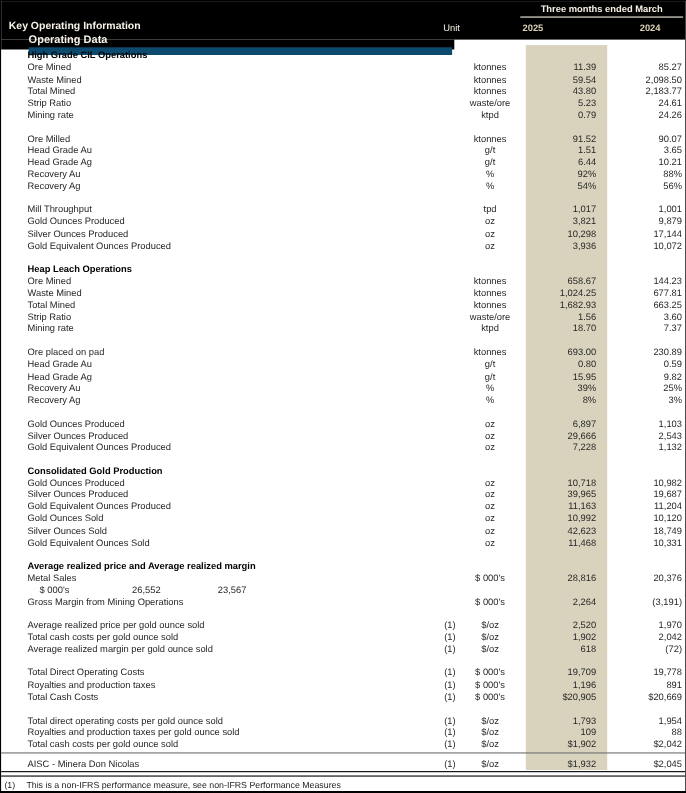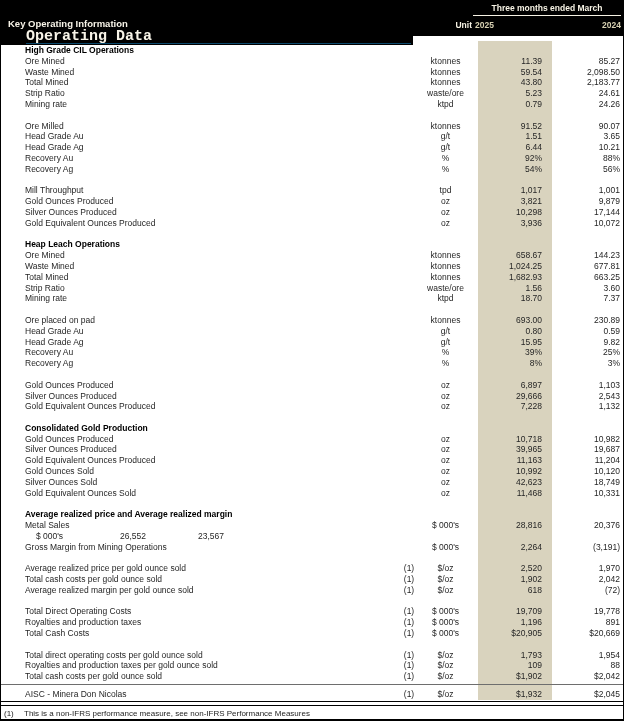--- a/index.html
+++ b/index.html
@@ -14,27 +14,27 @@
   
   .hdr { position:relative; height:44px; }
   .hdr-black-top  { position:absolute; left:0; top:0; right:0; height:35px; background:#000; }
   .hdr-black-left { position:absolute; left:0; top:35px; width:412px; height:9px; background:#000; }
   .period {
     position:absolute; top:2px; left:472px; width:148px; text-align:center;
     font-size:8.5px; font-weight:bold; color:#f6f2e4;
     border-bottom:1px solid #f6f2e4; padding-bottom:2px;
   }
   .title  { position:absolute; left:7px;  top:17px; font-size:9.5px; font-weight:bold; color:#f8f4e8;text-align:right; }
-  .unit-h { position:absolute; left:422px; top:19px; width:49px; text-align:right; font-size:8.5px; font-weight:bold; color:#f6f2e4; }
+  .unit-h { position:absolute; left:402px; top:19px; width:49px; text-align:left; font-size:8.5px; font-weight:normal; color:#f6f2e4; }
   .y25    { position:absolute; left:474px; top:19px; width:66px; text-align:left; font-size:8.5px; font-weight:bold; color:#d8d1b2; }
-  .y24    { position:absolute; left:560px; top:19px; width:60px; text-align:right; font-size:8.5px; font-weight:bold; color:#d8d1b2; }
+  .y24    { position:absolute; left:560px; top:19px; width:60px; text-align:center; font-size:8.5px; font-weight:bold; color:#d8d1b2; }
   .subtitle {
     position:absolute; left:25px; top:31px; width:385px;
-    font-size:15px; font-weight:bold; color:#f8f4e8;
-    border-bottom:1px solid #0c4a6e; padding-bottom:1px; line-height:10px;font-family:Liberation Mono, monospace;
+    font-size:10px; font-weight:bold; color:#f8f4e8;
+    border-bottom:7px solid #0c4a6e; padding-bottom:1px; line-height:10px;
   }
   
   .table-wrap { position:relative; }
   .band {
     position:absolute; left:477px; top:-4px; bottom:0; width:74px;
     background:#d9d3be; z-index:0;
   }
   #rows { position:relative; z-index:1; }
   .row { display:flex; height:10.8px; line-height:10.8px; font-size:8.5px; }
   .row.aisc { height:14px; line-height:16px; }

